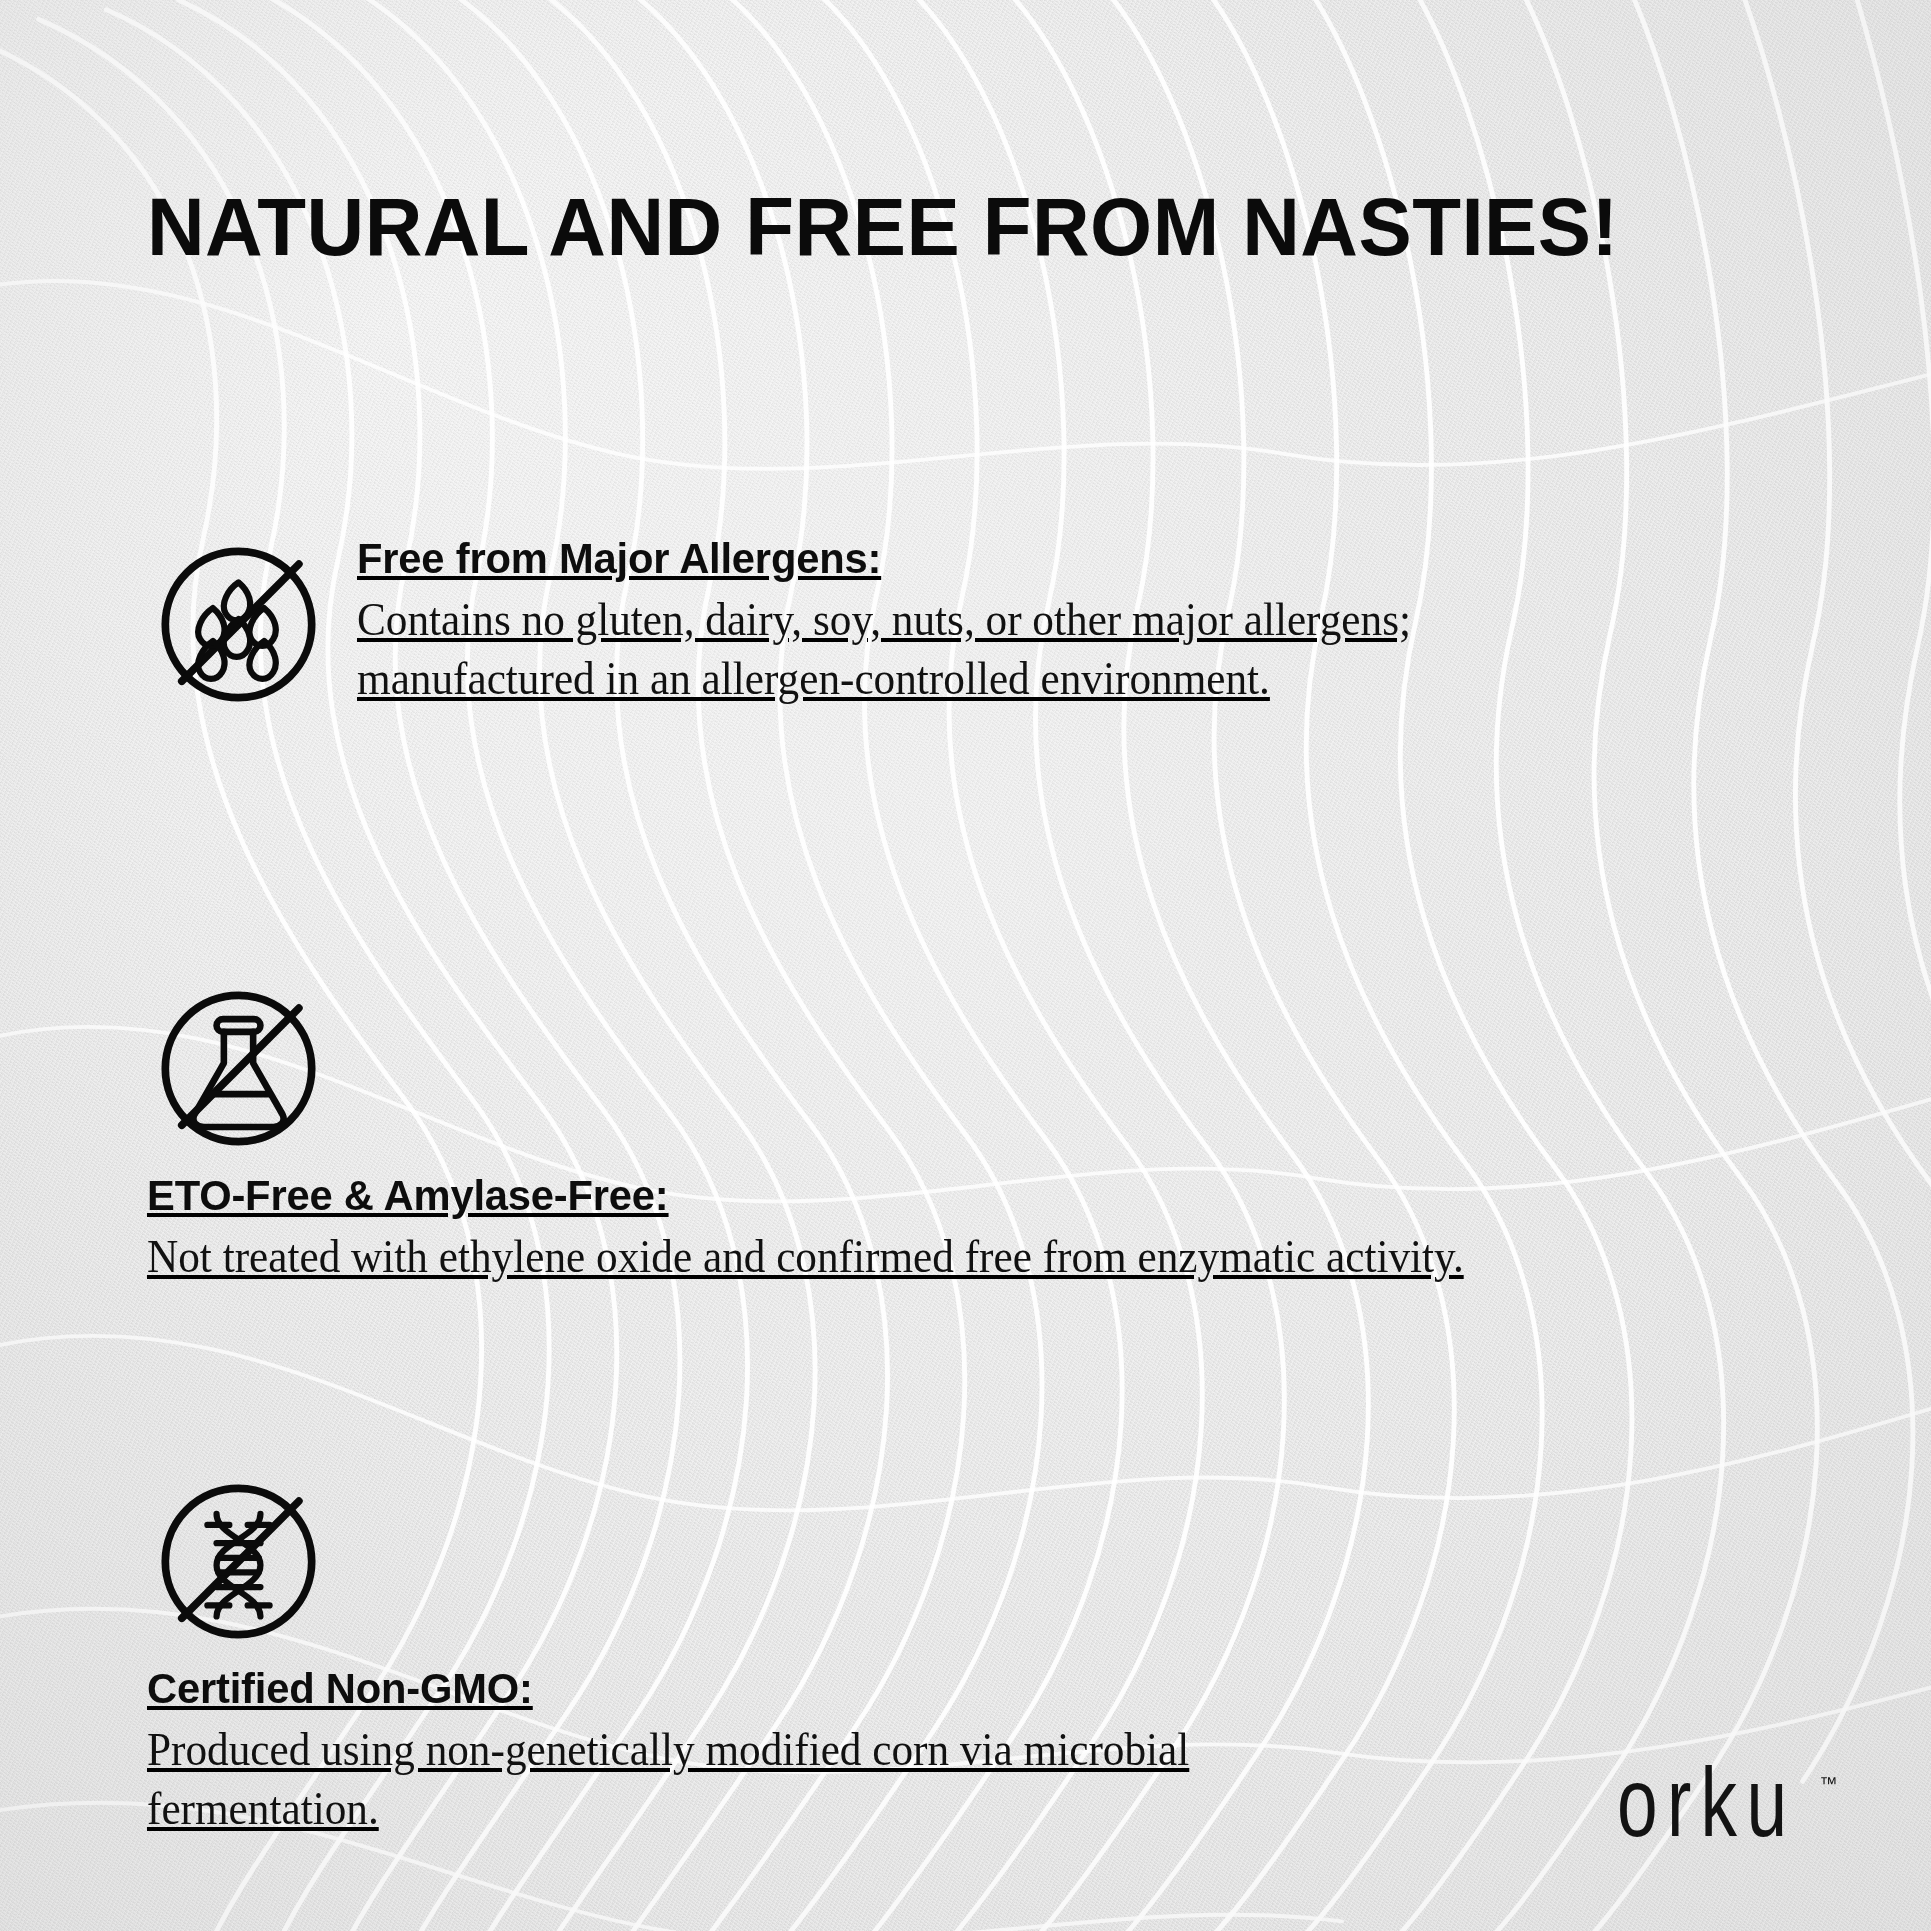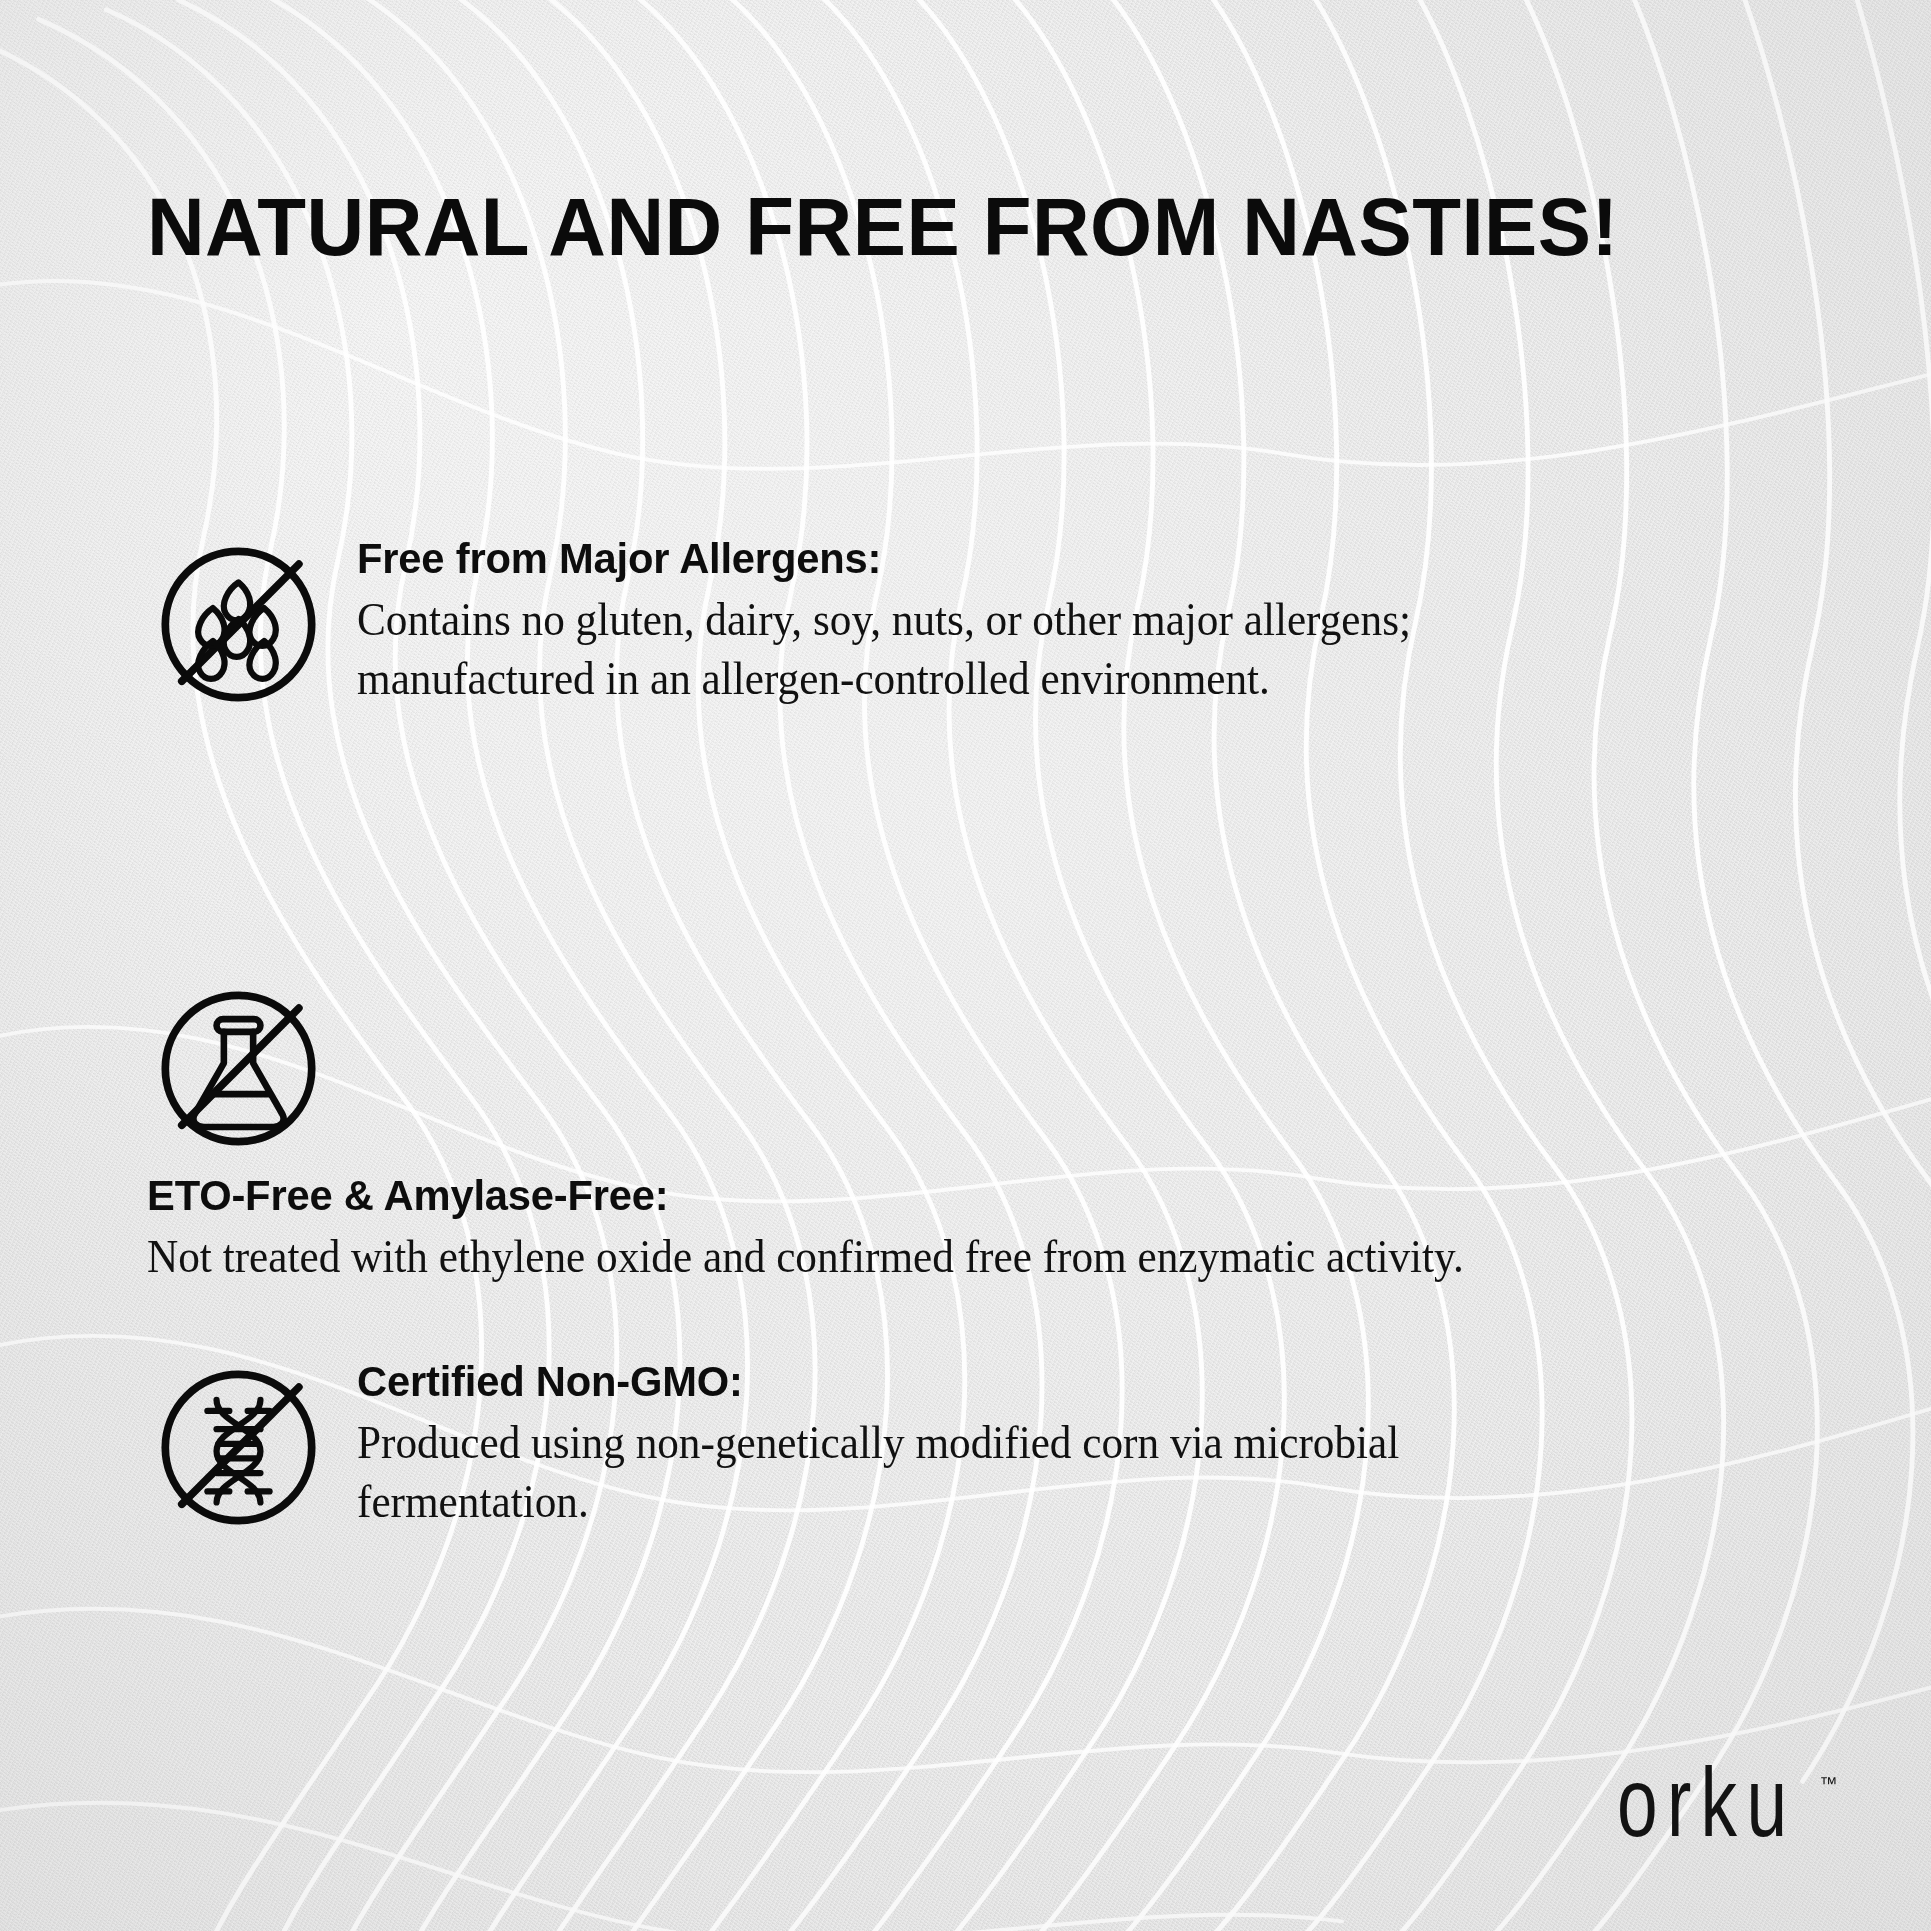--- a/index.html
+++ b/index.html
@@ -70,38 +70,39 @@
   }
   .feature {
     position: absolute;
     left: 147px;
     width: 1699px;
     display: flex;
     align-items: flex-start;
   }
   .feature-1 { top: 533px; }
   .feature-2 { top: 977px; flex-direction: column; }
-  .feature-3 { top: 1356px; }
+  .feature-3 { top: 1470px; flex-direction: column; }
 
   .icon-wrap {
     flex: 0 0 auto;
     width: 193px;
     height: 193px;
     margin-right: 17.4px;
     position: relative;
   }
   .icon-wrap svg {
     display: block;
     width: 183px;
     height: 183px;
   }
 
   .feature-text {
     flex: 1 1 auto;
     padding-top: 1.9px;
+    text-decoration: underline;
   }
   .feature-heading {
     font-family: "Liberation Sans", sans-serif;
     font-weight: 700;
     font-size: 43px;
     line-height: 1.08;
     letter-spacing: -0.2px;
     color: #0d0d0d;
     margin: 0 0 9.7px 0;
     transform: scaleX(0.97);

